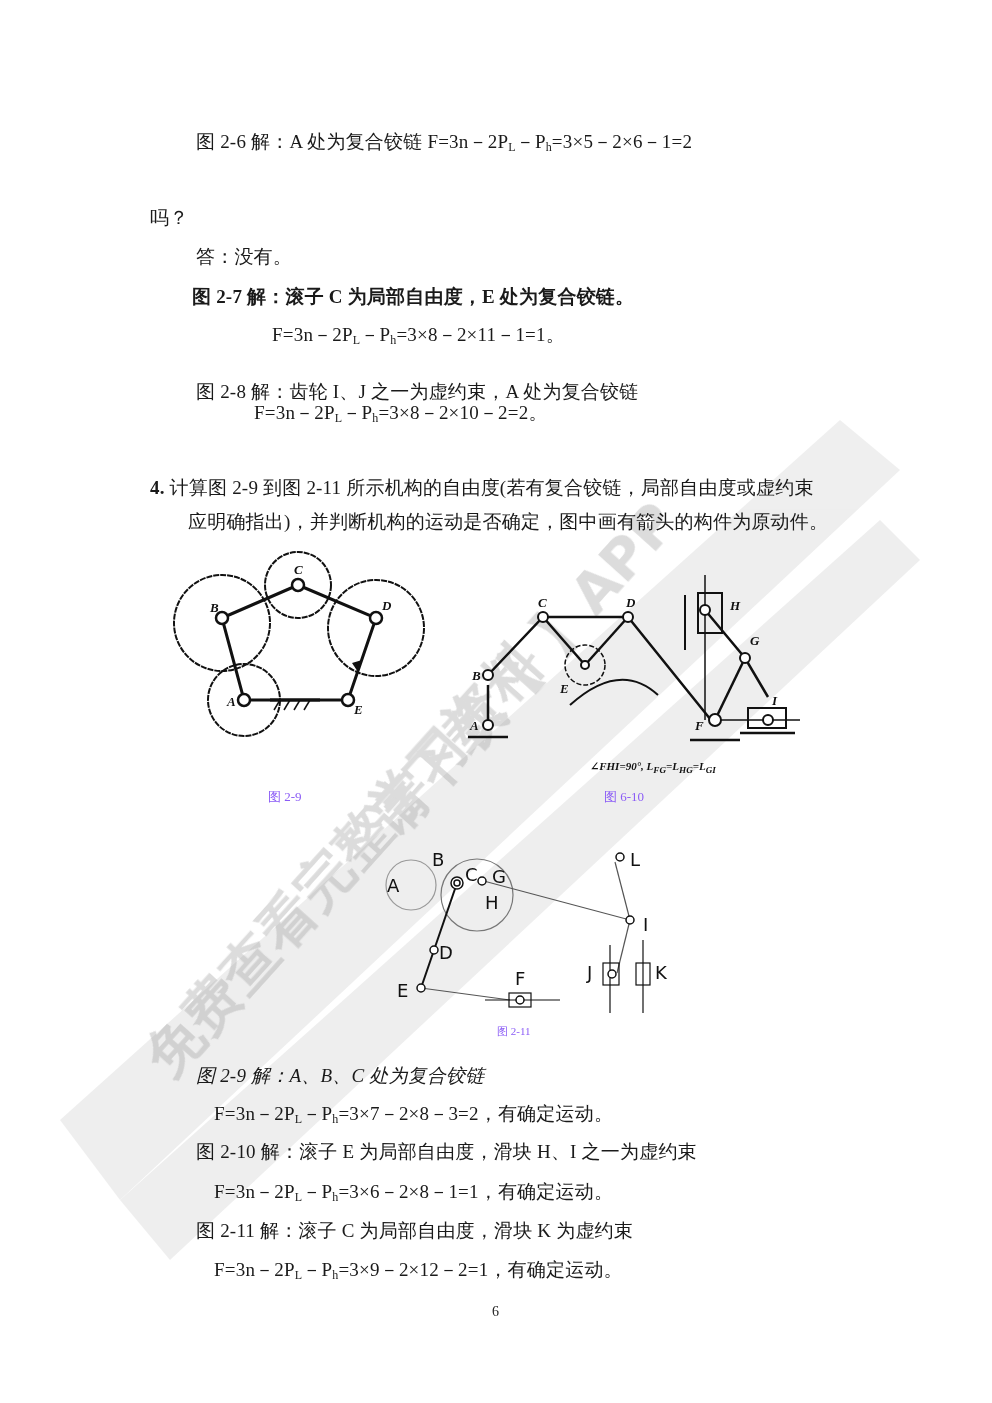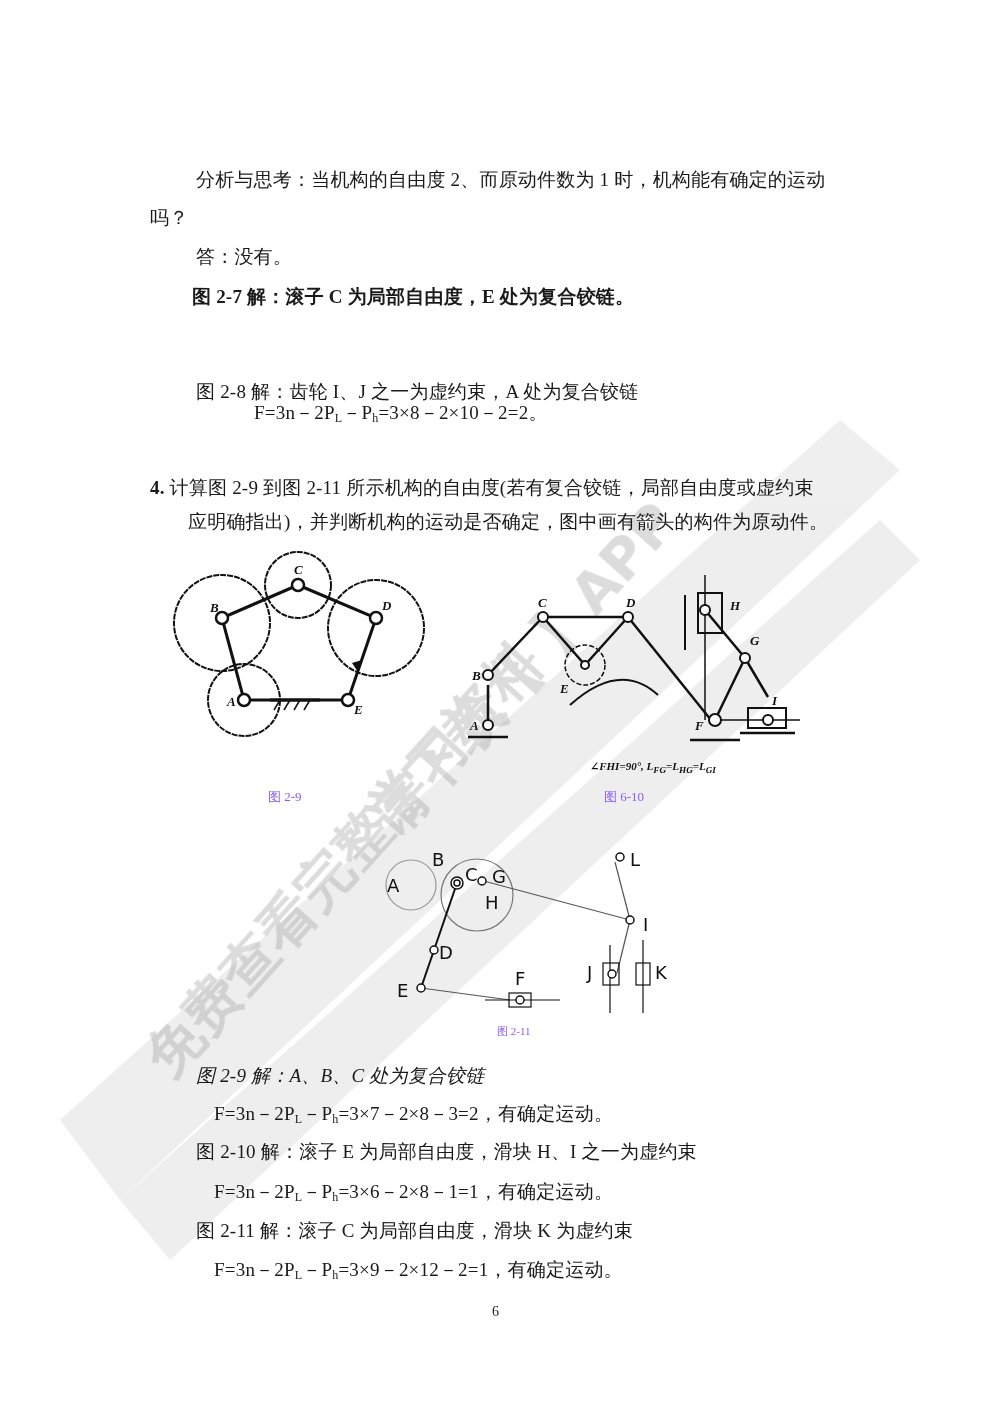--- a/index.html
+++ b/index.html
@@ -23,24 +23,29 @@
     <g opacity="0.13" fill="#808080">
       <polygon points="60,1120 840,420 900,470 120,1200"></polygon>
       <polygon points="120,1200 880,520 920,560 170,1260"></polygon>
     </g>
     <g fill="#9a9a9a" opacity="0.35" font-family="DejaVu Sans, sans-serif" font-weight="bold">
       <text font-size="56" transform="translate(170,1080) rotate(-48)">免费查看完整学习资料</text>
       <text font-size="56" transform="translate(395,840) rotate(-48)">请下载【 】APP</text>
     </g>
   </svg>
 
-  <div class="line" style="left:196px; top:168px;">分析与思考：当机构的自由度 2、而原动件数为 1 时，机构能有确定的运动</div>
+  <div class="line" style="left:196px; top:130px;">
+    <span>图 2-6 解：A 处为复合铰链      F=3n－2P</span><sub>L</sub><span>－P</span><sub>h</sub><span>=3×5－2×6－1=2</span>
+  </div>
   <div class="line" style="left:150px; top:206px;">吗？</div>
   <div class="line" style="left:196px; top:245px;">答：没有。</div>
   <div class="line" style="left:192px; top:285px;font-weight:bold;">图 2-7 解：滚子 C 为局部自由度，E 处为复合铰链。</div>
+  <div class="line" style="left:272px; top:323px;">
+    <span>F=3n－2P</span><sub>L</sub><span>－P</span><sub>h</sub><span>=3×8－2×11－1=1。</span>
+  </div>
   <div class="line" style="left:196px; top:380px;">图 2-8 解：齿轮 I、J 之一为虚约束，A 处为复合铰链</div>
   <div class="line" style="left:254px; top:401px;">
     <span>F=3n－2P</span><sub>L</sub><span>－P</span><sub>h</sub><span>=3×8－2×10－2=2。</span>
   </div>
 
   <div class="line" style="left:150px; top:476px;">
     <span class="bold">4.</span>
     <span>计算图 2-9 到图 2-11 所示机构的自由度(若有复合铰链，局部自由度或虚约束</span>
   </div>
   <div class="line" style="left:150px; top:510px;margin-left:38px;">应明确指出)，并判断机构的运动是否确定，图中画有箭头的构件为原动件。</div>

